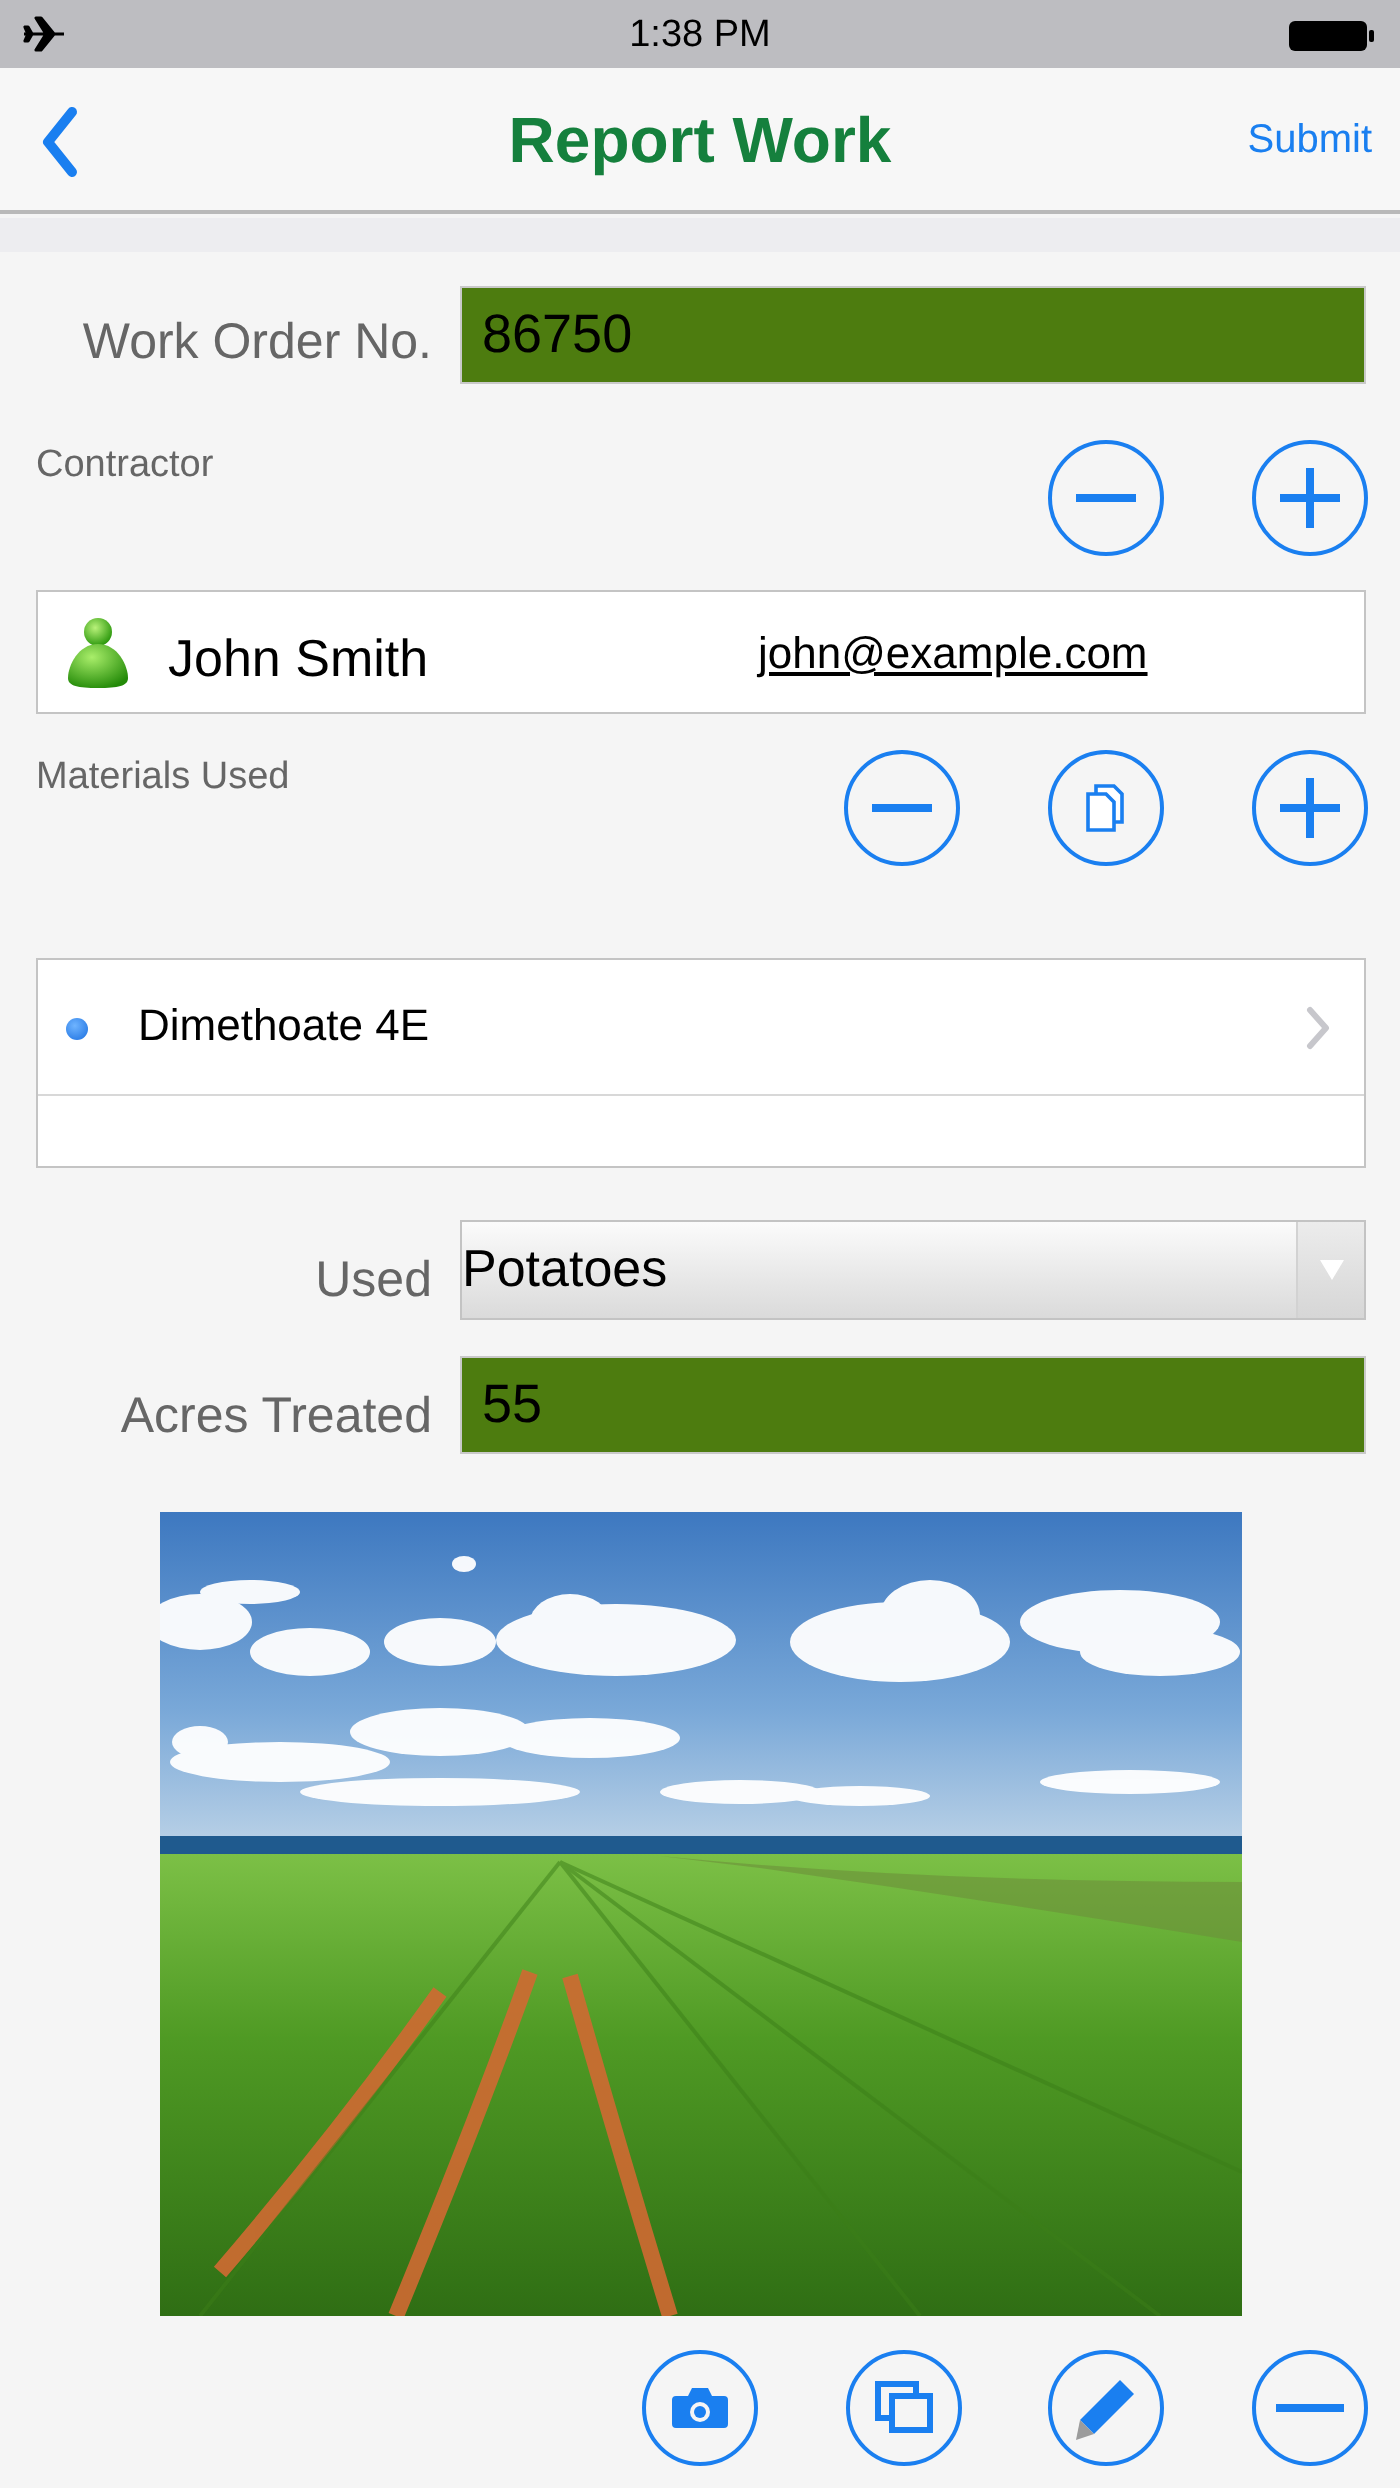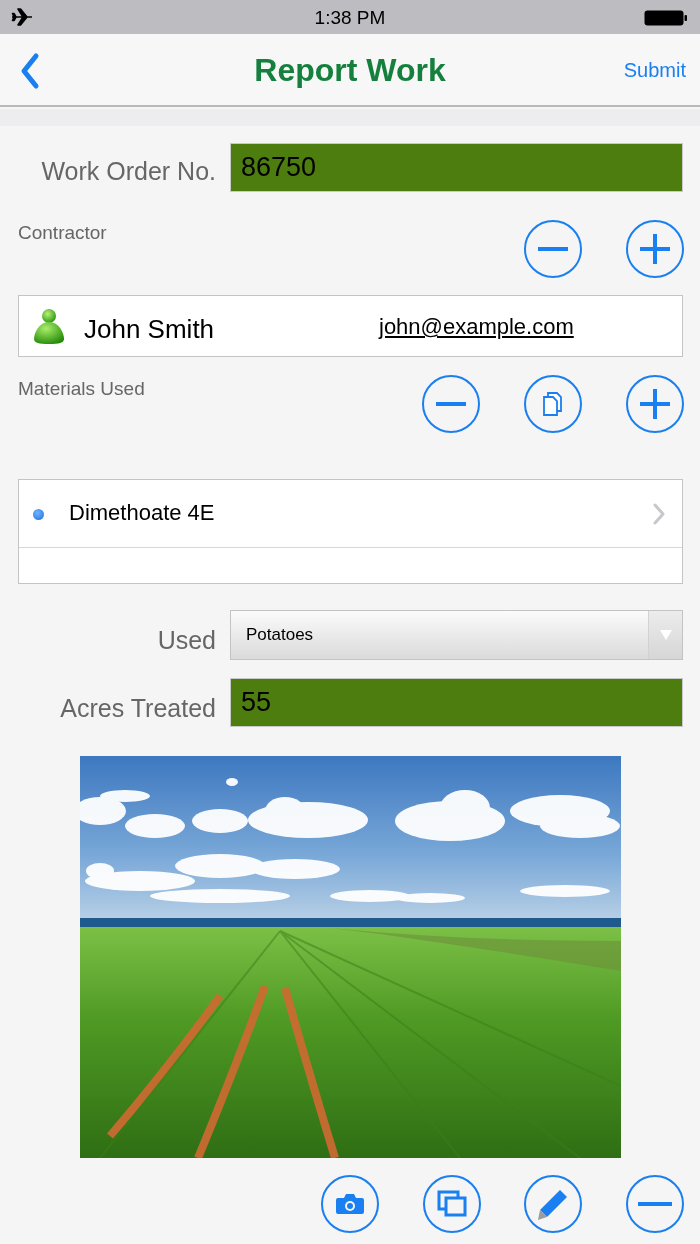--- a/index.html
+++ b/index.html
@@ -19,21 +19,21 @@
   .nav-bar .submit { position: absolute; right: 14px; top: 25px; font-size: 20px; color: #1a7ff0; cursor: pointer; }
 
   .gray-strip { position: absolute; left: 0; top: 109px; width: 700px; height: 17px; background: #ededf0; }
 
   
   .label-right { position: absolute; width: 216px; text-align: right; font-size: 25px; color: #666; }
   .label-left { position: absolute; left: 18px; font-size: 19px; color: #666; }
   .text-field { position: absolute; left: 230px; width: 453px; height: 49px; background: #4d7c0f; border: 1.5px solid #c9c9c9; font-size: 27px; color: #000; padding-left: 10px; line-height: 46px; }
 
   .select-field { position: absolute; left: 230px; top: 610px; width: 453px; height: 50px; border: 1.5px solid #c3c3c3;
-    background: linear-gradient(#fbfbfb, #dadada); font-size: 17px; color: #000; padding-left: 15px; line-height: 47px; cursor: pointer; }
+    background: linear-gradient(#fbfbfb, #dadada); font-size: 26px; color: #000; line-height: 47px; cursor: pointer; }
   .select-field .arrow-box { position: absolute; right: 0; top: 0; width: 34px; height: 100%; border-left: 1px solid #d2d2d2; background: linear-gradient(#ececec, #d6d6d6); }
   .select-field .arrow-box span { position: absolute; left: 11px; top: 19px; width: 0; height: 0; border-left: 6px solid transparent; border-right: 6px solid transparent; border-top: 10px solid #fff; }
 
   
   .circle-btn { position: absolute; width: 58px; height: 58px; border: 2px solid #1a7ff0; border-radius: 50%; cursor: pointer; background: transparent; }
   .circle-btn svg { position: absolute; left: 0; top: 0; width: 54px; height: 54px; }
 
   
   .contractor-box { position: absolute; left: 18px; top: 295px; width: 665px; height: 62px; background: #fff; border: 1.5px solid #c4c4c4; cursor: pointer; }
   .contractor-box .avatar { position: absolute; left: 12px; top: 11px; width: 36px; height: 38px; }

